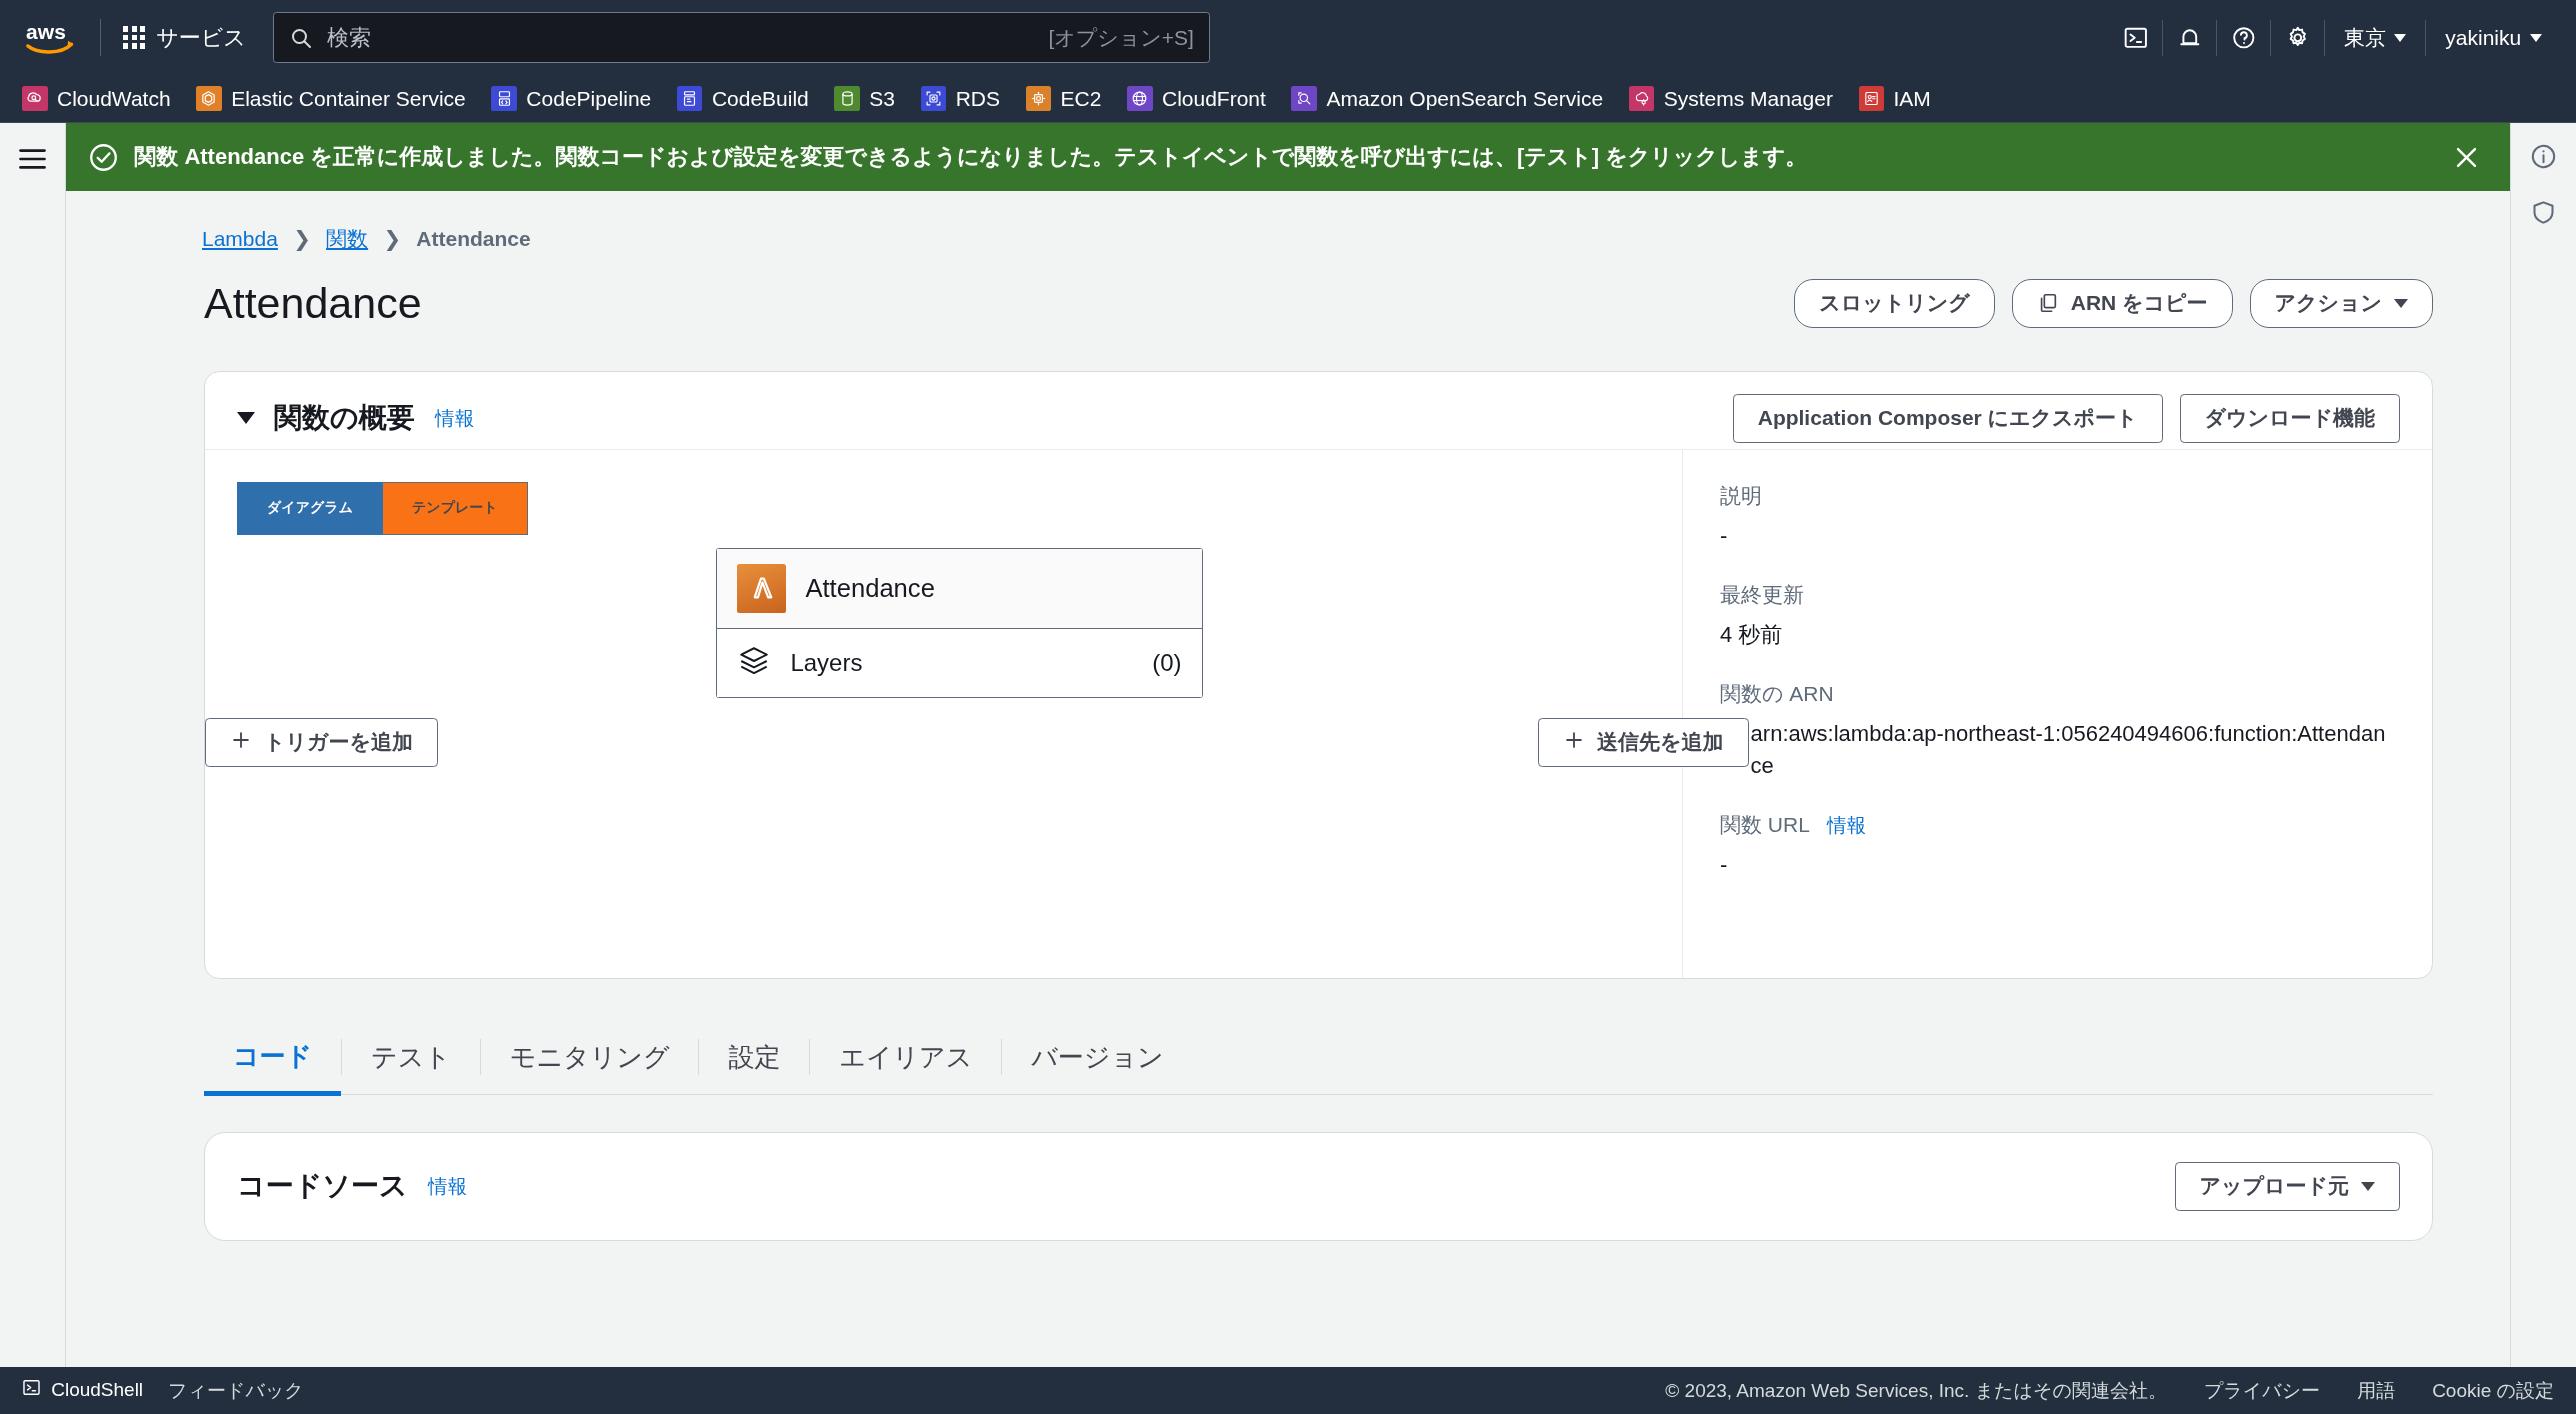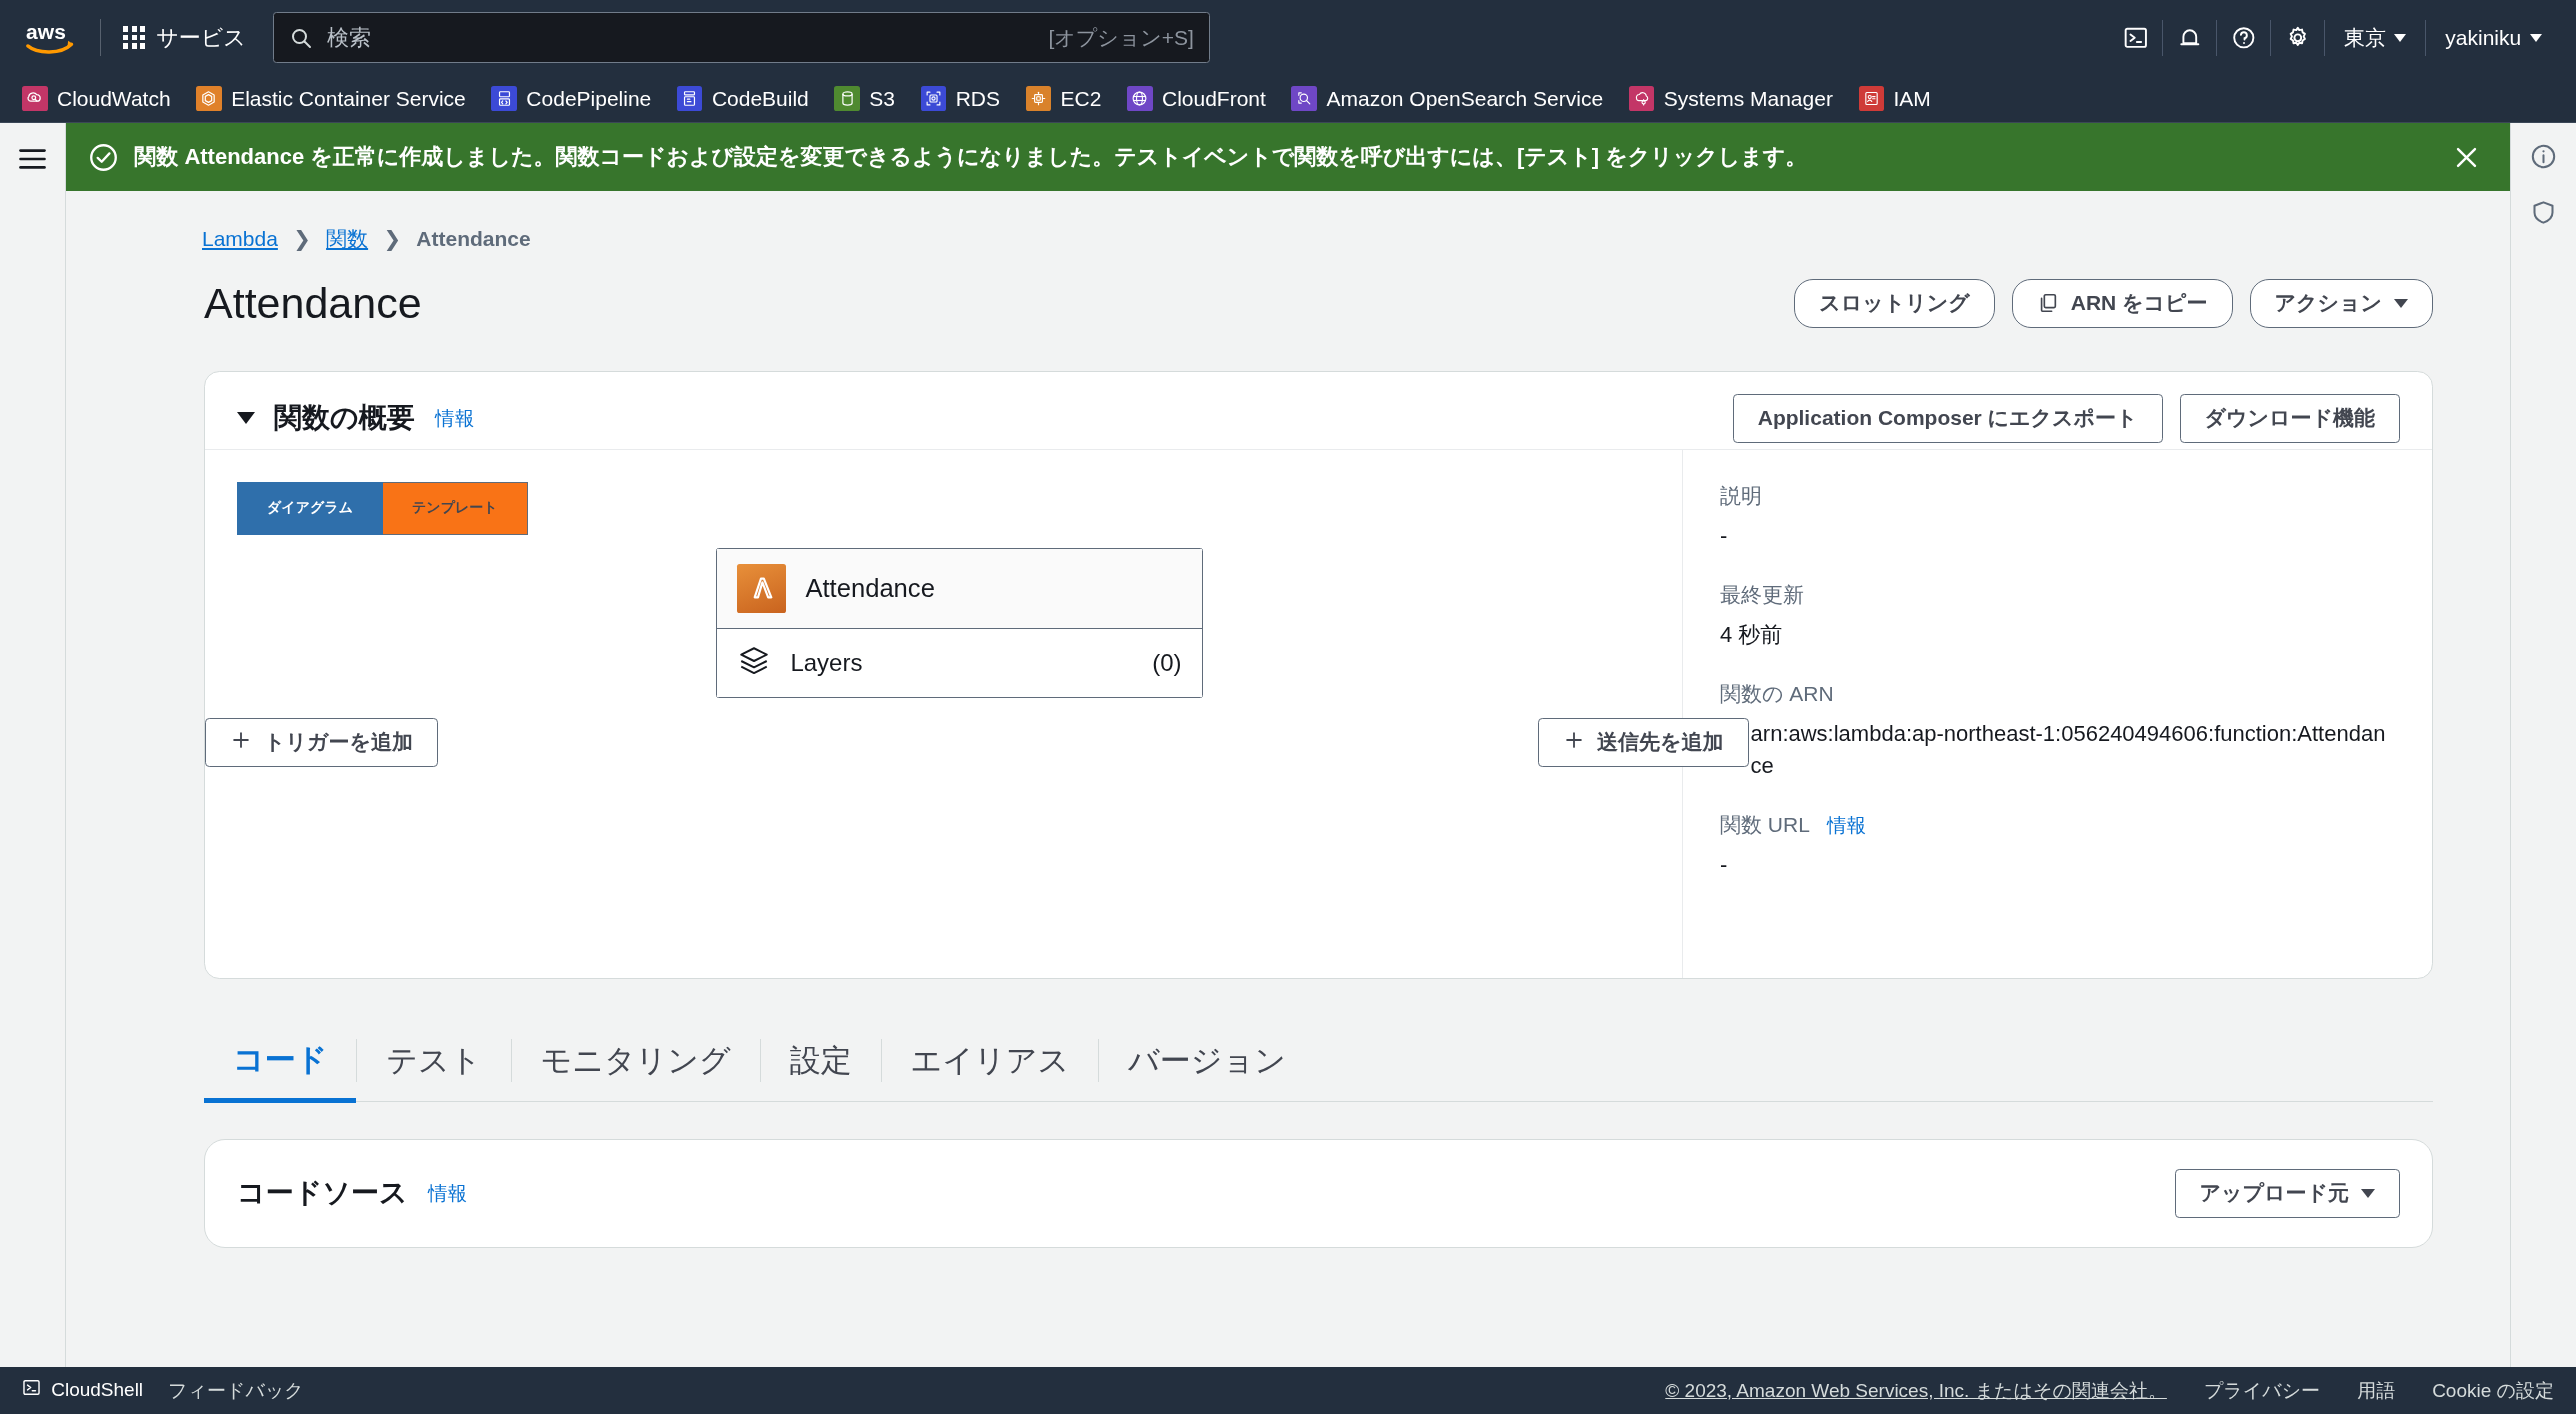--- a/index.html
+++ b/index.html
@@ -234,21 +234,21 @@
   .arn-line { display: flex; align-items: flex-start; gap: 10.2px; }
   .copy-ico { flex: 0 0 auto; margin-top: 5.1px; cursor: pointer; }
 
   
   .tabbar {
     margin: 41px 77px 0 138px;
     display: flex; align-items: stretch;
     border-bottom: 1.7px solid #d5dbdb;
   }
   .tab {
-    font-size: 31px; color: #424650;
+    font-size: 26px; color: #424650;
     padding: 19px 29px 17px 29px;
     cursor: pointer; white-space: nowrap;
     display: flex; align-items: center;
   }
   .tab.active {
     color: #0972d3; font-weight: bold;
     border-bottom: 5.1px solid #0972d3;
     margin-bottom: -1.7px;
   }
   .tab-sep { width: 0.9px; background: #d5dbdb; margin: 19px 0; }
@@ -267,21 +267,21 @@
   
   .footer {
     height: 47px; background: #232f3e;
     display: flex; align-items: center;
     padding: 0 22px; color: #d5dbdb; font-size: 19px;
   }
   .foot-left { display: flex; align-items: flex-start; gap: 25px; }
   .cloudshell { display: flex; align-items: center; gap: 10.2px; cursor: pointer; color: #fff; }
   .foot-item { cursor: pointer; color: #d5dbdb; }
   .foot-right { margin-left: auto; display: flex; align-items: center; gap: 37px; }
-  .foot-copy { color: #d5dbdb; text-decoration: underline; }
+  .foot-copy { color: #d5dbdb; }
 </style>
 </head>
 <body>
 
 <div class="topnav">
 
   <div class="aws-logo">
     <svg width="53" height="37" viewBox="0 0 62 44">
       <text x="2" y="24" font-family="Liberation Sans, sans-serif" font-size="25" font-weight="bold" fill="#ffffff">aws</text>
       <path d="M4 32 C16 42, 44 42, 56 30" stroke="#ff9900" stroke-width="4" fill="none" stroke-linecap="round"></path>

